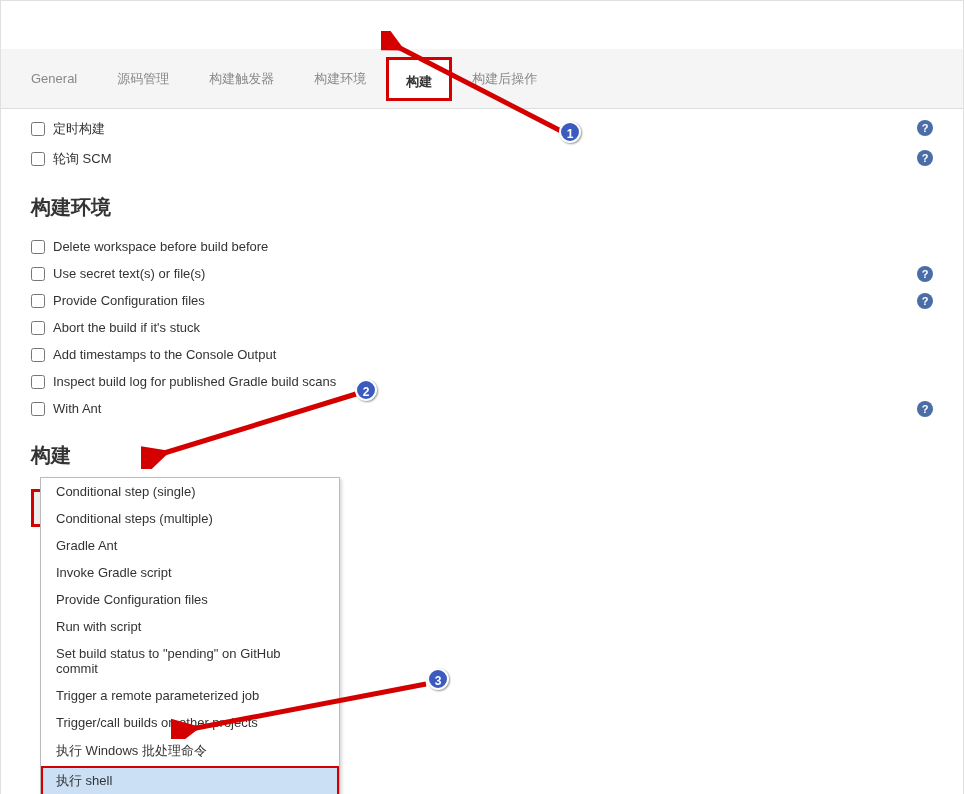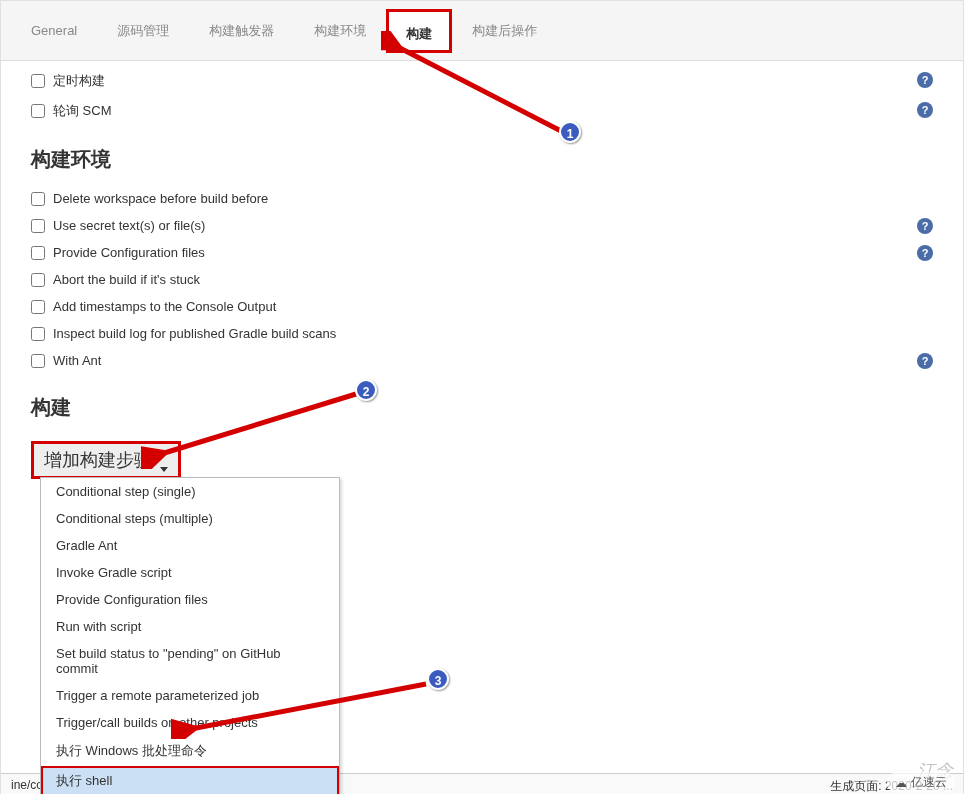--- a/index.html
+++ b/index.html
@@ -1,17 +1,17 @@
 <!DOCTYPE html>
 <html><head>
 <meta charset="utf-8">
 <style>
 * { box-sizing: border-box; margin: 0; padding: 0; }
 body { font-family: Arial, "Microsoft YaHei", sans-serif; font-size: 13px; color: #333; background: #fff; width: 964px; position: relative; }
-.tab-bar { display: flex; background: #f5f5f5; border-bottom: 1px solid #ddd; padding: 0 10px; height: 60px; align-items: center; }
+.tab-bar { display: flex; background: #f5f5f5; border-bottom: 1px solid #ddd; padding: 0 10px; height: 60px; align-items: center; margin-top: 48px; }
 .tab { padding: 0 20px; color: #888; cursor: pointer; height: 44px; line-height: 44px; }
 .tab.active { background: #fff; border: 3px solid #d40000; color: #333; font-weight: bold; padding: 0 17px; }
 .content { padding: 5px 30px 20px 30px; }
 .checkbox-row { display: flex; align-items: center; padding: 6px 0; position: relative; }
 .checkbox-row input[type="checkbox"] { margin-right: 8px; width: 14px; height: 14px; }
 .help-icon { position: absolute; right: 0; top: 6px; width: 16px; height: 16px; border-radius: 50%; background: #4a6da7; color: #fff; text-align: center; line-height: 16px; font-size: 11px; font-weight: bold; cursor: pointer; }
 .section-title { font-size: 20px; font-weight: bold; margin: 20px 0 12px 0; }
 .add-step-btn { display: inline-flex; align-items: flex-end; border: 3px solid #d40000; padding: 4px 10px; background: #eee; cursor: pointer; font-size: 18px; position: relative; top: 0; }
 .add-step-btn .caret { margin-left: 8px; border-top: 5px solid #333; border-left: 4px solid transparent; border-right: 4px solid transparent; }
 .dropdown { position: absolute; left: 39px; top: 476px; width: 300px; background: #fff; border: 1px solid #bbb; box-shadow: 2px 2px 3px rgba(0,0,0,0.15); z-index: 10; }

